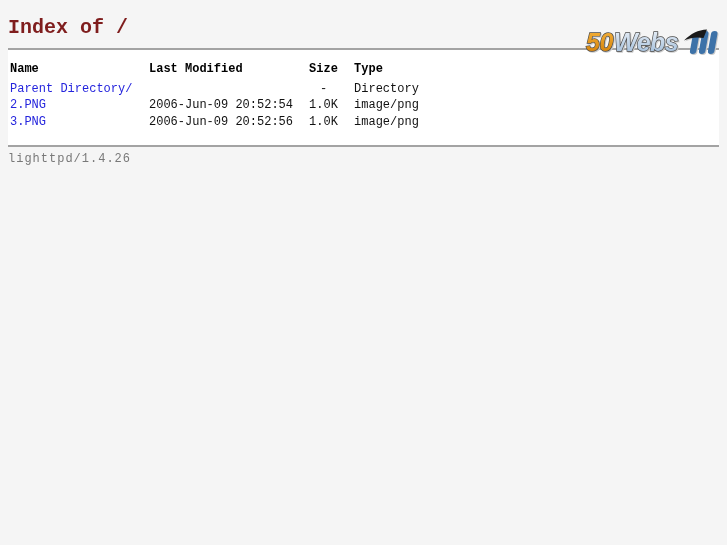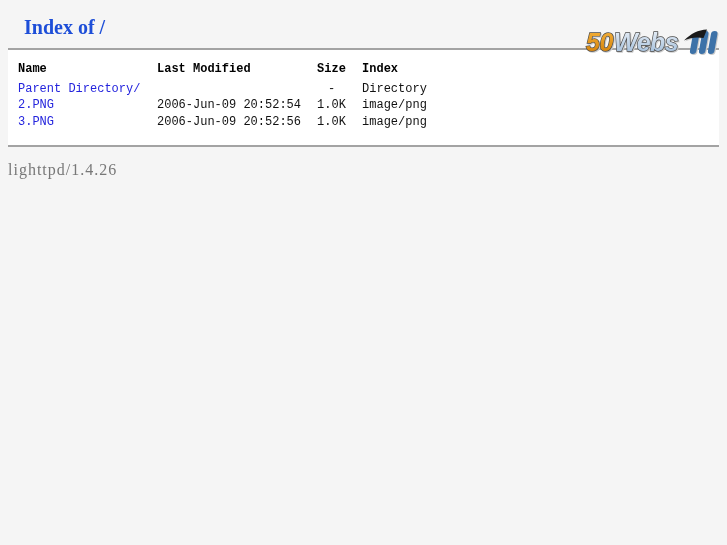--- a/index.html
+++ b/index.html
@@ -8,23 +8,23 @@
     background: var(--page-bg, #f5f5f5);
     font-family: "Liberation Sans", sans-serif;
     position: relative;
   }
   .page { padding: 8px; position: relative; }
 
   h2.page-title {
     font-size: 20px;
     line-height: 23px;
     font-weight: bold;
-    color: #1d4ed8;
-    margin: 8px 0 9px 16px;
-    font-family: Liberation Serif, serif;
+    color: #7f1d1d;
+    margin: 8px 0 9px 0;
+    font-family: Liberation Mono, monospace;
   }
 
   .logo {
     position: absolute;
     top: 15px;
     right: 9px;
     width: 134px;
     height: 30px;
     margin-top: 12px;
   }
@@ -33,21 +33,21 @@
   .list-panel {
     background: var(--panel-bg, #ffffff);
     border-top: 2px solid var(--rule-color, #a3a3a3);
     border-bottom: 2px solid var(--rule-color, #a3a3a3);
     padding: 10px 0 14px 0;
   }
 
   table.file-table {
     border-collapse: separate;
     border-spacing: 2px;
-    margin-left: 8px;
+    margin-left: 0;
     font-family: "Liberation Mono", monospace;
     font-size: 12px;
     color: #111;
   }
   .file-table th, .file-table td {
     text-align: left;
     padding: 0 14px 0 0;
     white-space: pre;
     line-height: 14.5px;
     font-weight: normal;
@@ -57,24 +57,24 @@
   .file-table th.n, .file-table td.n { min-width: 123px; }
   .file-table th.m, .file-table td.m { min-width: 144px; }
   .file-table th.s, .file-table td.s { min-width: 29px; text-align: left; }
   .file-table td.s.dash { text-align: center; }
   .file-table a.file-link {
     color: var(--link-color, #2424dd);
     text-decoration: none;
   }
 
   .foot {
-    font-family: Liberation Serif, serif;
-    font-size: 16px;
+    font-family: Liberation Mono, monospace;
+    font-size: 12px;
     color: var(--footer-color, #787878);
-    padding-top: 14px;
+    padding-top: 5px;
     letter-spacing: 1px;
   }
 </style>
 </head>
 <body>
 
 <div class="page">
 
   <h2 class="page-title">Index of /</h2>
 
@@ -103,21 +103,21 @@
     </svg>
   </a>
 
   <div class="list-panel">
     <table class="file-table">
       <thead>
         <tr>
           <th class="n">Name</th>
           <th class="m">Last Modified</th>
           <th class="s">Size</th>
-          <th class="t">Index</th>
+          <th class="t">Type</th>
         </tr>
       </thead>
       <tbody>
           <tr>
             <td class="n"><a class="file-link" href="#">Parent Directory/</a></td>
             <td class="m"></td>
             <td class="s dash">-</td>
             <td class="t">Directory</td>
           </tr>
           <tr>

